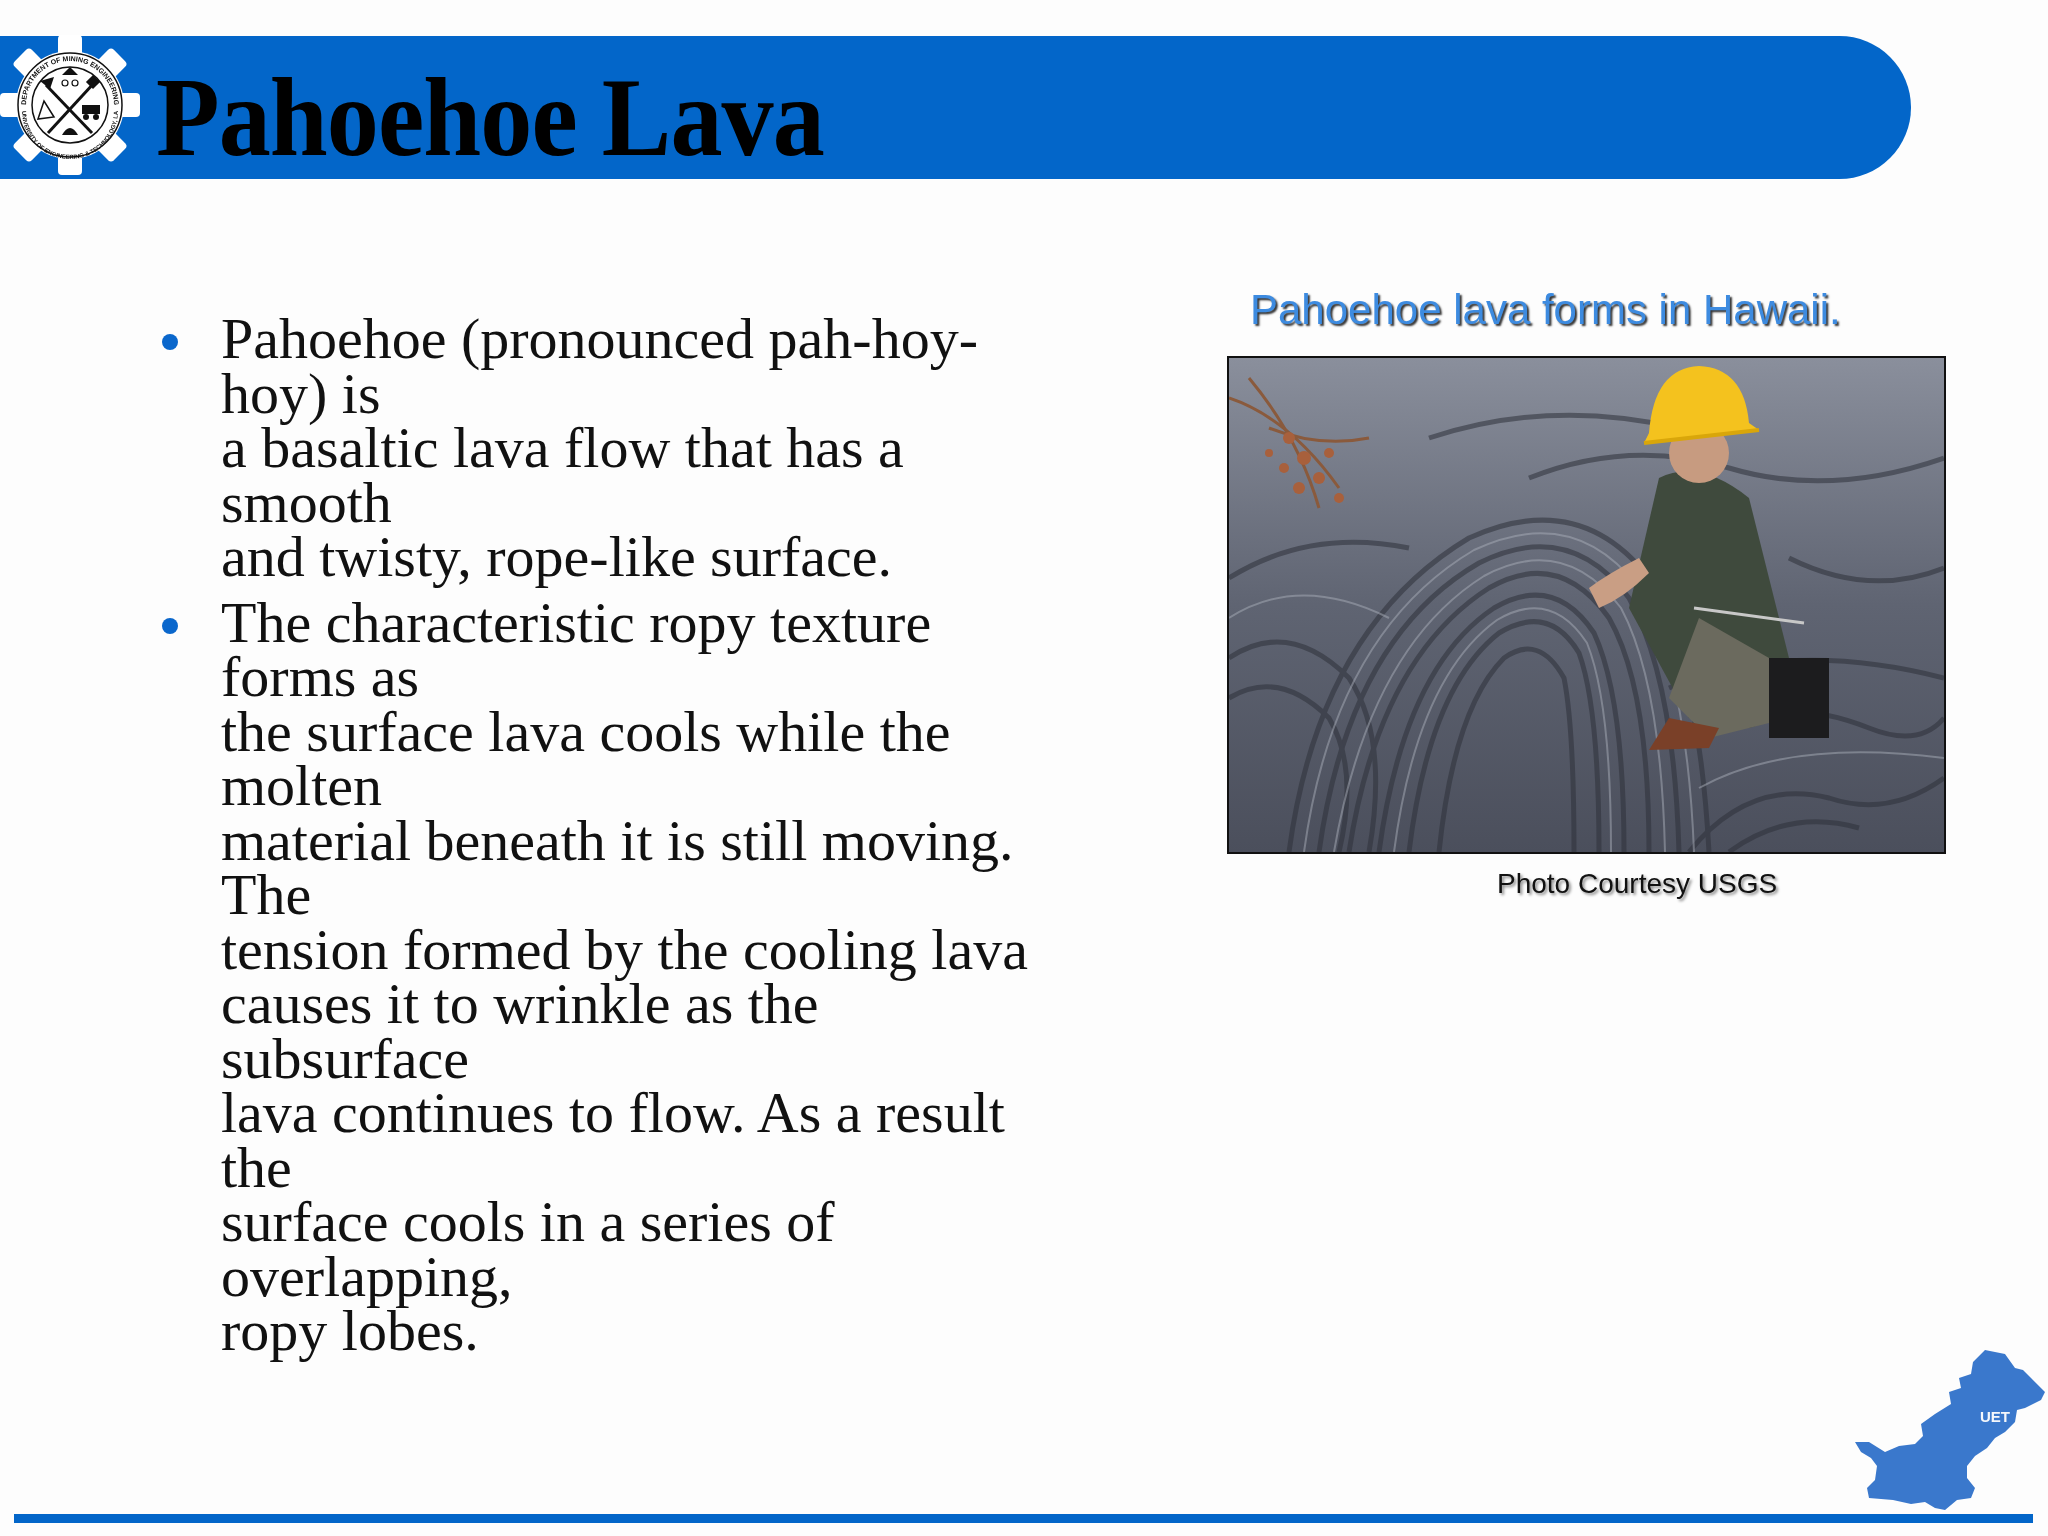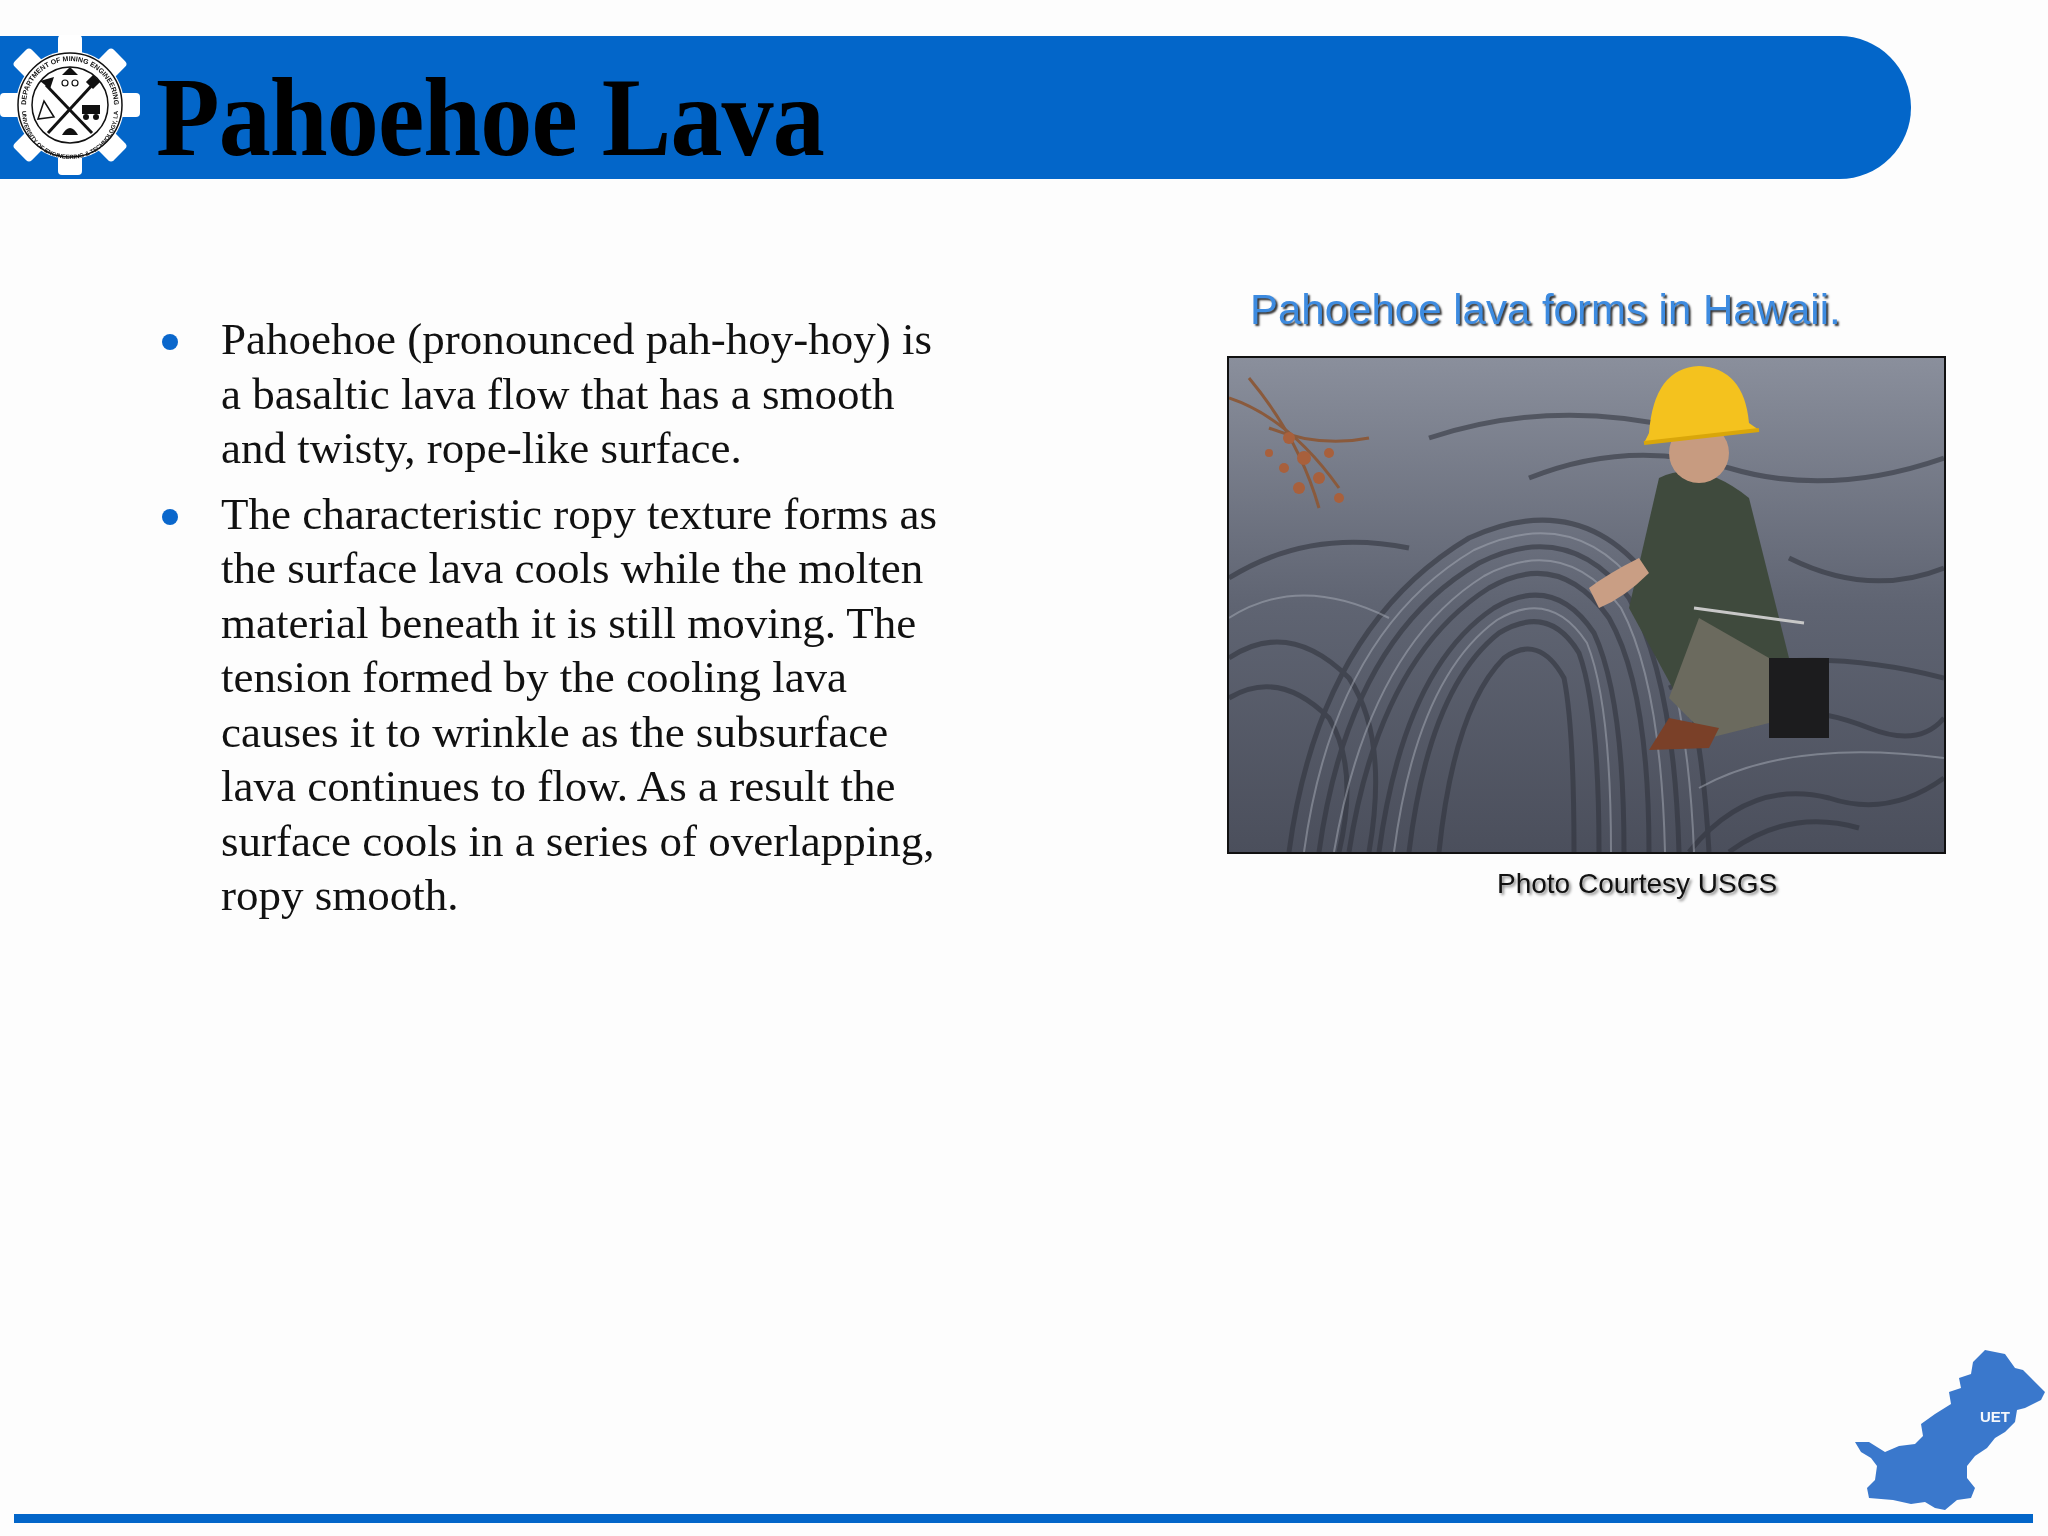--- a/index.html
+++ b/index.html
@@ -23,21 +23,21 @@
     color:#000; letter-spacing:-1px;
     transform:scaleX(0.93); transform-origin:left center;
     margin:0;
   }
   .bullets {
     position:absolute; left:150px; top:312px; width:900px;
     margin:0; padding:0; list-style:none;
   }
   .bullet {
     position:relative; padding-left:71px;
-    font-size:45px; line-height:54.5px; color:#111;
+    font-size:58px; line-height:54.5px; color:#111;
     margin-bottom:11px;
     transform-origin:left top;
   }
   .bullet-dot {
     position:absolute; left:12px; top:22px; width:16px; height:16px;
     border-radius:50%; background:#0a67cc;
   }
   .bullet-text { display:block; white-space:pre-line; }
   .photo-caption {
     position:absolute; left:1250px; top:286px;
@@ -123,21 +123,21 @@
   </li>
   <li class="bullet">
     <span class="bullet-dot"></span>
     <span class="bullet-text">The characteristic ropy texture forms as
 the surface lava cools while the molten
 material beneath it is still moving. The
 tension formed by the cooling lava
 causes it to wrinkle as the subsurface
 lava continues to flow. As a result the
 surface cools in a series of overlapping,
-ropy smooth.</span>
+ropy lobes.</span>
   </li>
 </ul>
 
 <p class="photo-caption">Pahoehoe lava forms in Hawaii.</p>
 
 <div class="photo-frame" title="Geologist in yellow hard hat crouching on ropy pahoehoe lava">
   <svg width="715" height="494" viewBox="0 0 715 494">
     <defs>
       <linearGradient id="lavaBg" x1="0" y1="0" x2="0" y2="1">
         <stop offset="0" stop-color="#8a8f9c"></stop>

